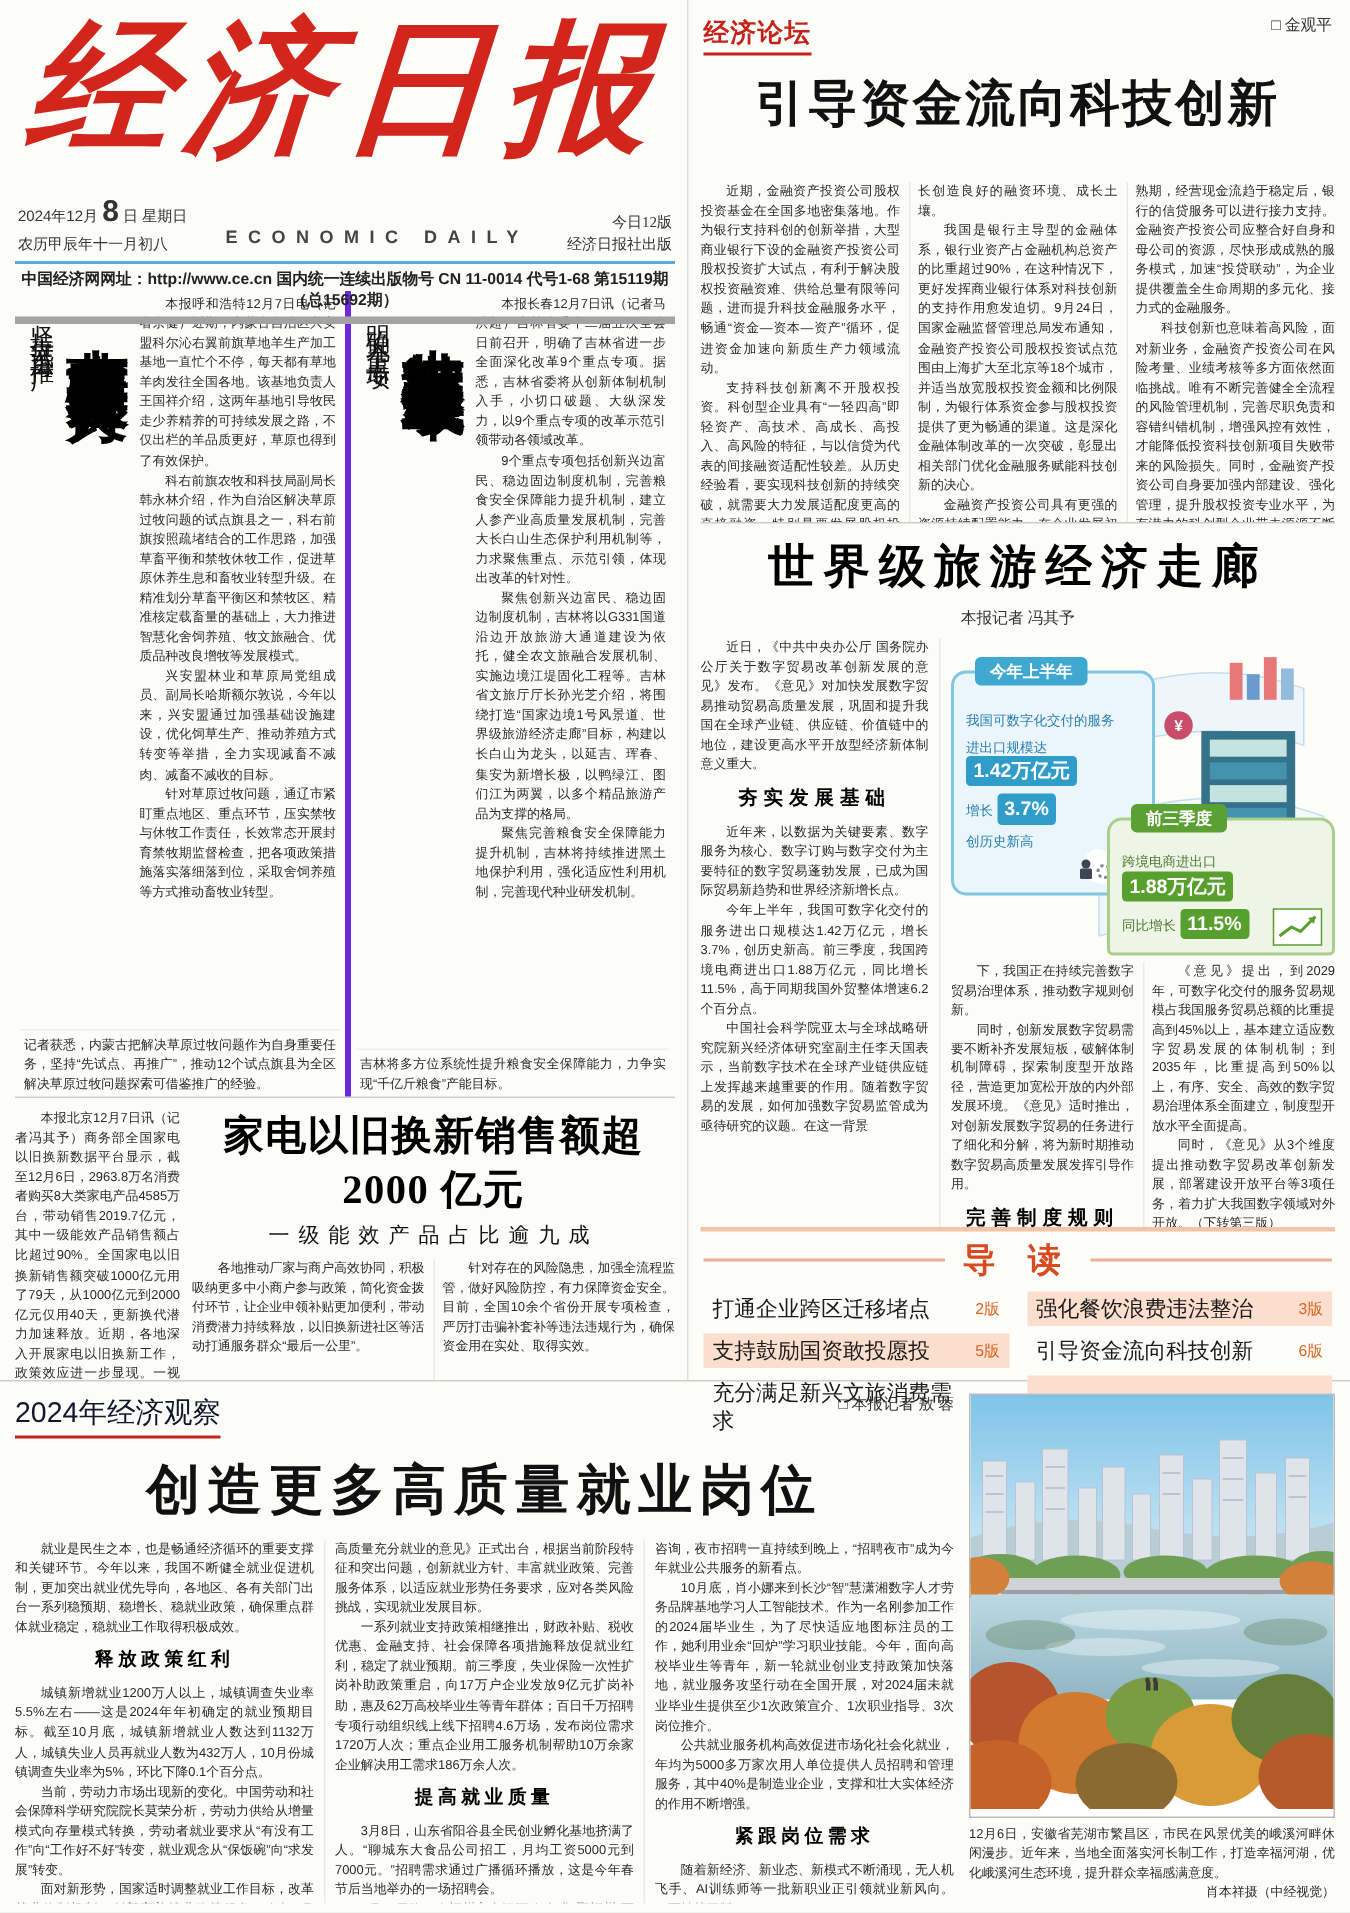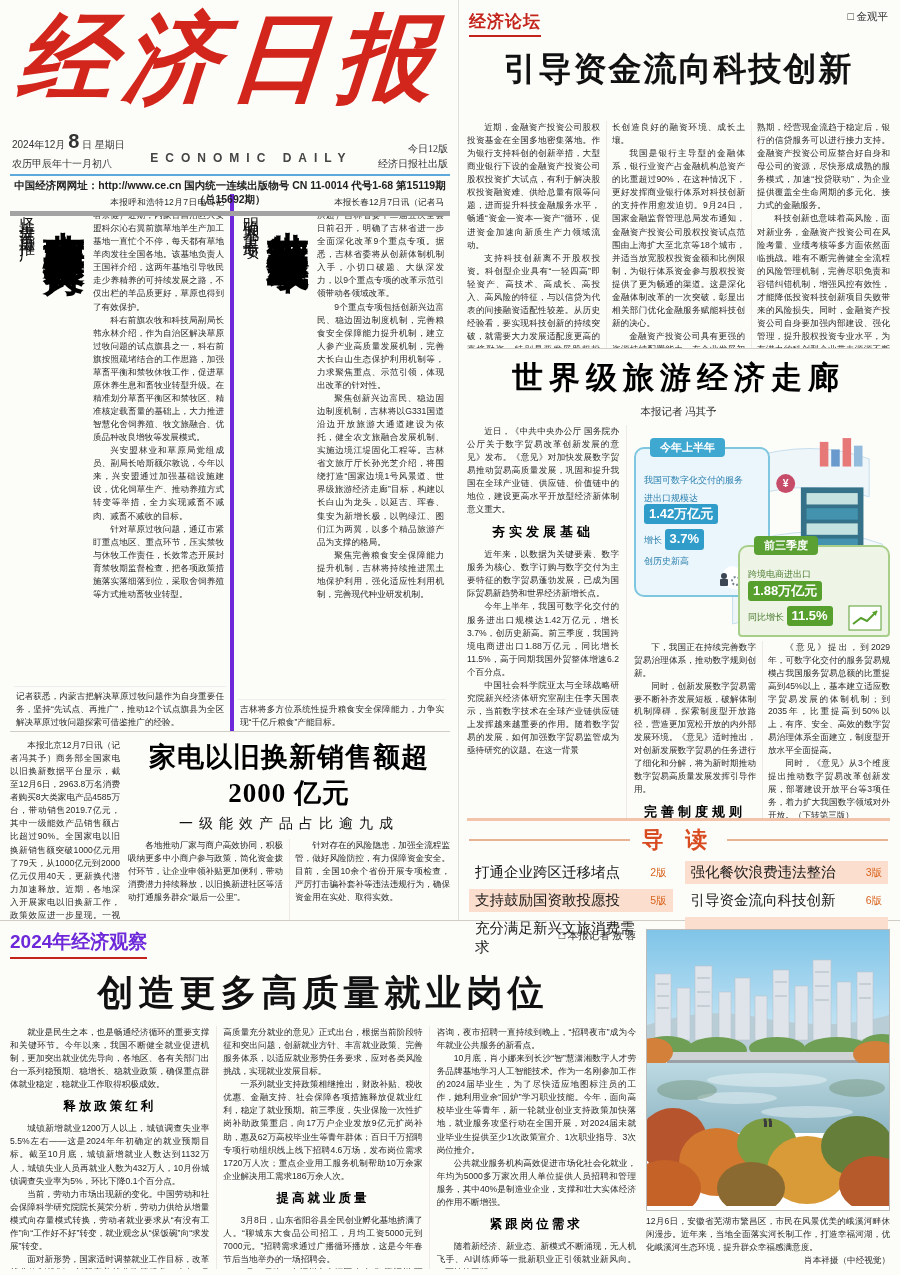--- a/index.html
+++ b/index.html
@@ -90,21 +90,21 @@
   .dd-title { color:#d84a1f; font-weight:bold; font-size:22px; letter-spacing:8px; font-family:"Liberation Serif",serif; }
   .dd-grid { display:grid; grid-template-columns:1fr 1fr; gap:5px 12px; margin-top:6px; }
   .dd-item { display:flex; justify-content:space-between; align-items:center; font-size:14.5px; padding:2px 6px; color:#1a1a1a; }
   .dd-item.pink { background:#fbdecd; }
   .dd-page { color:#d8641f; font-size:10.5px; white-space:nowrap; padding-left:6px; }
 
   
   .bottom-row { display:flex; height:355px; border-top:1px solid #cfcdc6; padding:8px 10px 6px 10px; gap:10px; }
   .jobs { flex:1; display:flex; flex-direction:column; overflow:hidden; }
   .jobs-head { display:flex; justify-content:space-between; align-items:flex-start; }
-  .jobs-kicker { color:#6d28d9; font-weight:bold; font-size:19px; border-bottom:2px solid #c3231b; padding-bottom:2px; }
+  .jobs-kicker { color:#0f172a; font-weight:normal; font-size:19px; border-bottom:2px solid #c3231b; padding-bottom:2px; }
   .jobs-headline { font-size:36px; font-weight:bold; text-align:center; letter-spacing:5px; padding:10px 0 8px 0; color:#111; }
   .jobs-body { columns:3; column-gap:14px; column-rule:1px solid #eceae3; font-size:8.6px; line-height:1.52; text-align:justify; flex:1; overflow:hidden; color:#2a2a2a; }
   .jobs-body p { text-indent:2em; }
   .jobs-sub { font-family:"Liberation Serif",serif; font-weight:bold; font-size:12.5px; text-align:center; letter-spacing:3px; padding:6px 0; color:#000; text-indent:0 !important; }
 
   
   .photo-block { width:244px; display:flex; flex-direction:column; }
   .photo-frame { border:1px solid #bbb; background:#fff; }
   .photo-caption { font-size:8.6px; line-height:1.5; text-align:justify; padding-top:4px; color:#2a2a2a; }
 </style>

